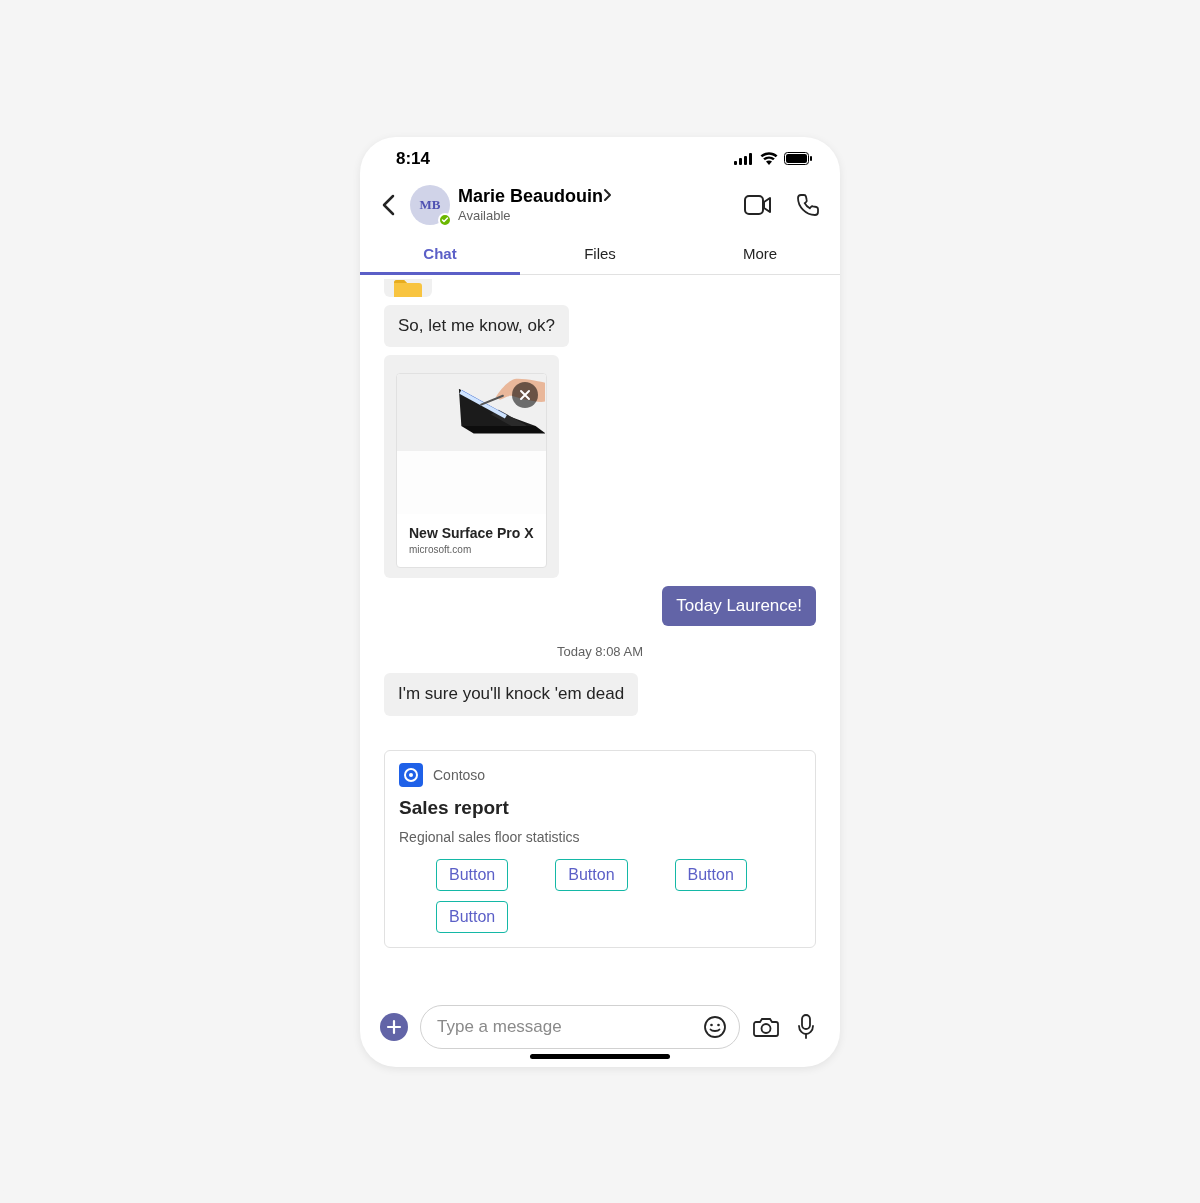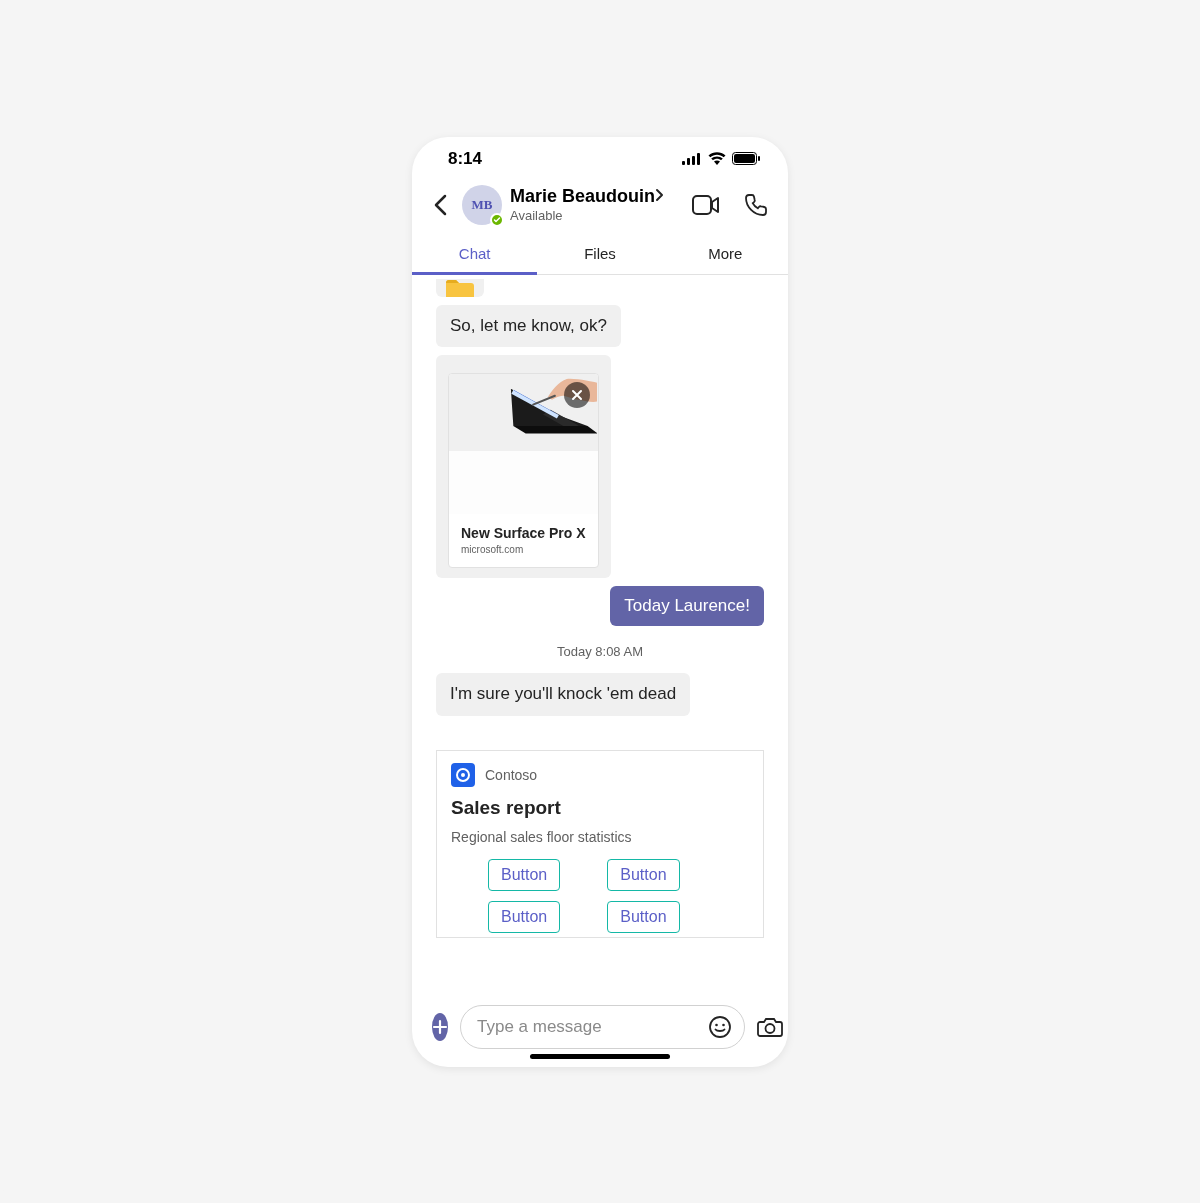--- a/index.html
+++ b/index.html
@@ -15,21 +15,21 @@
   .canvas {
     width: 1200px;
     height: 1203px;
     background: #f5f5f5;
     border-radius: 24px;
     display: flex;
     align-items: center;
     justify-content: center;
   }
   .phone {
-    width: 376px;
+    width: 480px;
     height: 930px;
     background: #fff;
     border-radius: 36px;
     box-shadow: 0 2px 8px rgba(0,0,0,0.08);
     display: flex;
     flex-direction: column;
     overflow: hidden;
     position: relative;
   }
   
@@ -67,21 +67,21 @@
   }
   .presence svg { display:block; }
   .name-col { flex: 1; min-width: 0; }
   .name-row { display:flex; align-items:center; font-size: 18px; font-weight: 600; line-height:1.2; }
   .status-text { font-size: 13px; color: #616161; line-height:1.2; }
   .hdr-icons { display:flex; gap: 22px; align-items:center; }
   .icon-btn { width: 28px; height: 28px; display:flex; align-items:center; justify-content:center; }
   
   .tabs { display:flex; border-bottom: 1px solid #e1e1e1; }
   .tab { flex:1; text-align:center; padding: 10px 0; font-size: 15px; color: #242424; }
-  .tab.active { color: #5b5fc7; font-weight:400; border-bottom: 3px solid #5b5fc7; margin-bottom:-1px; }
+  .tab.active { color: #5b5fc7; font-weight:700; border-bottom: 3px solid #5b5fc7; margin-bottom:-1px; }
   
   .messages { flex:1; overflow:hidden; padding: 6px 24px 0 24px; display:flex; flex-direction:column; gap:8px; }
   .folder-bubble {
     width: 48px; height: 18px;
     background: #f0f0f0;
     border-radius: 0 0 6px 6px;
     display:flex; align-items:flex-start; justify-content:center;
     overflow:hidden;
     margin-top:-2px;
   }
@@ -124,22 +124,22 @@
     display:flex; align-items:center; justify-content:center;
   }
   .link-meta { padding: 10px 12px; }
   .link-title { font-size: 14px; font-weight:600; color:#242424; }
   .link-domain { font-size: 10px; color:#616161; }
   .timestamp { text-align:center; font-size:13px; color:#616161; padding: 10px 0 6px; }
   .gap { height: 18px; }
   
   .adaptive-card {
     border: 1px solid #e1e1e1;
-    border-radius: 0;
-    padding: 12px 14px 4px;
+    border-radius: 6px;
+    padding: 12px 14px 14px;
     background:#fff;
   }
   .ac-header { display:flex; align-items:center; gap:10px; margin-bottom:10px; }
   .ac-icon { width:24px; height:24px; border-radius:4px; background:#1f61e8; display:flex; align-items:center; justify-content:center; }
   .ac-app { font-size:14px; color:#616161; }
   .ac-title { font-size:19px; font-weight:700; color:#242424; }
   .ac-sub { font-size:14px; color:#616161; margin-top:10px; }
   .ac-buttons { display:flex; gap:10px; margin-top:14px; flex-wrap:wrap; }
   .ac-btn {
     border: 1px solid #14b8a6;

